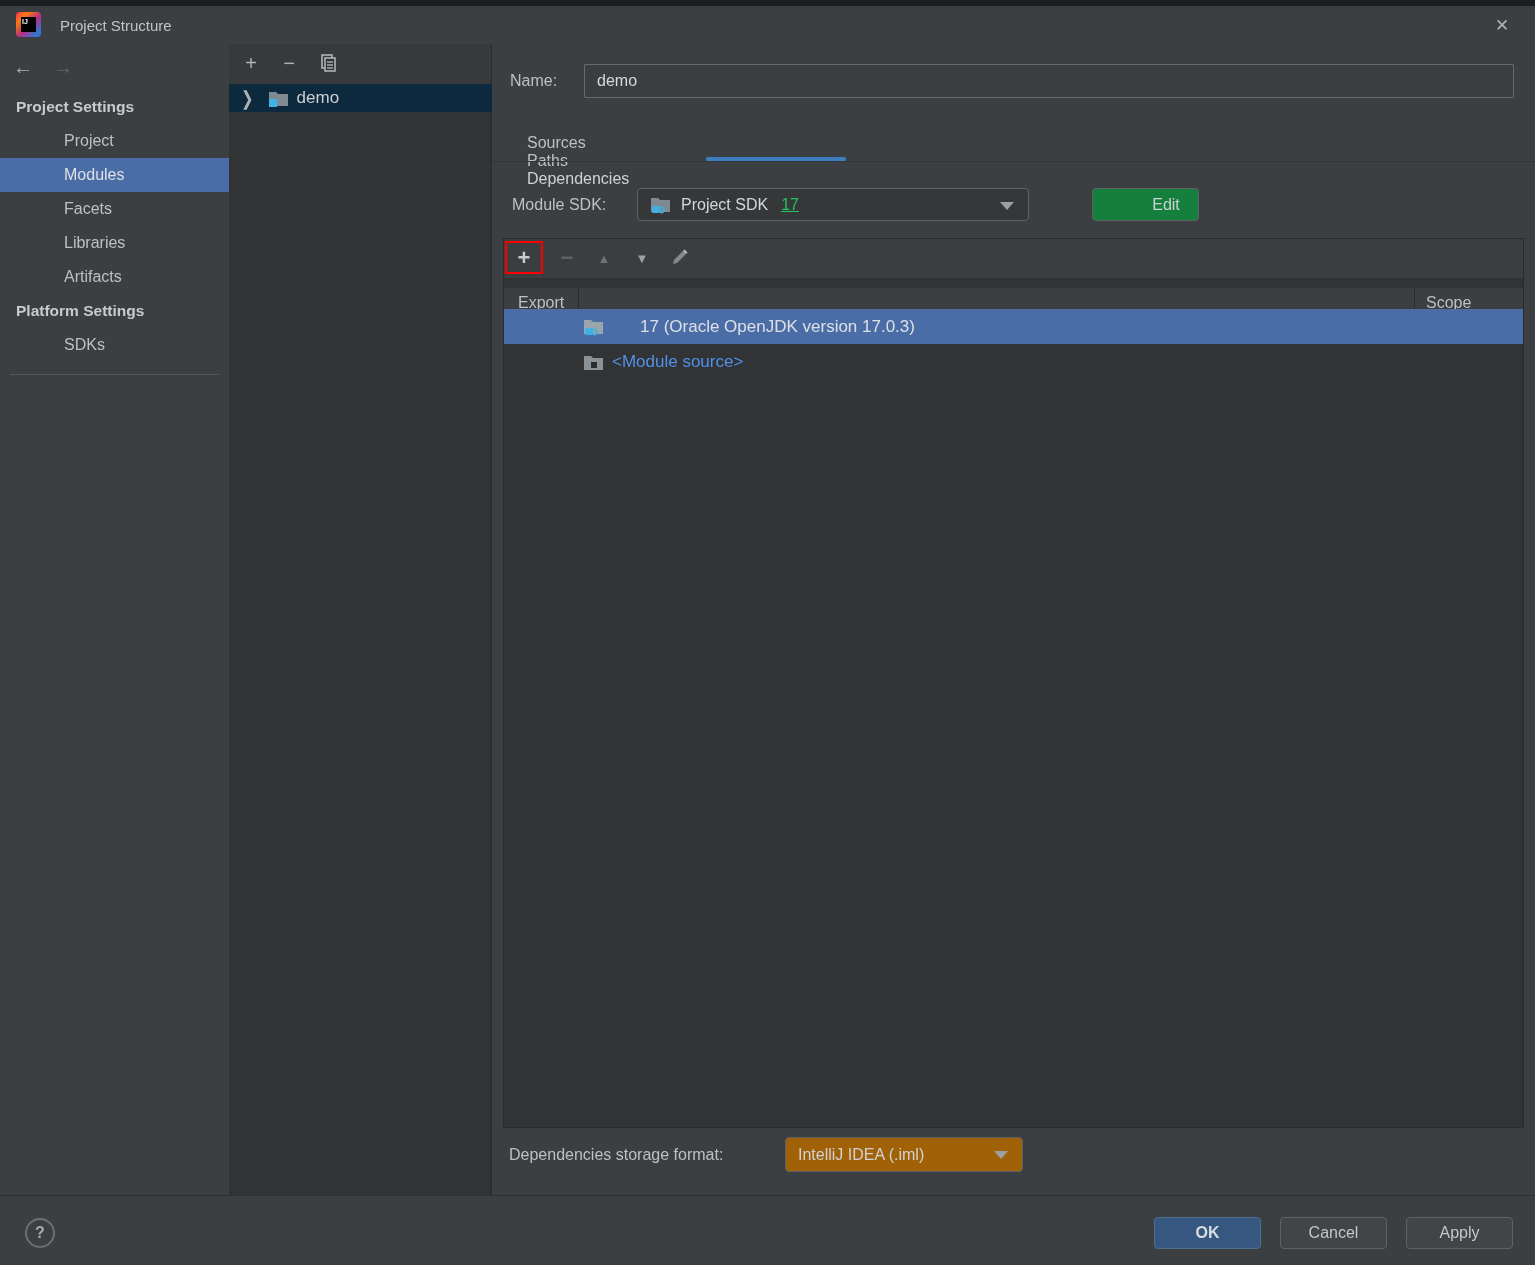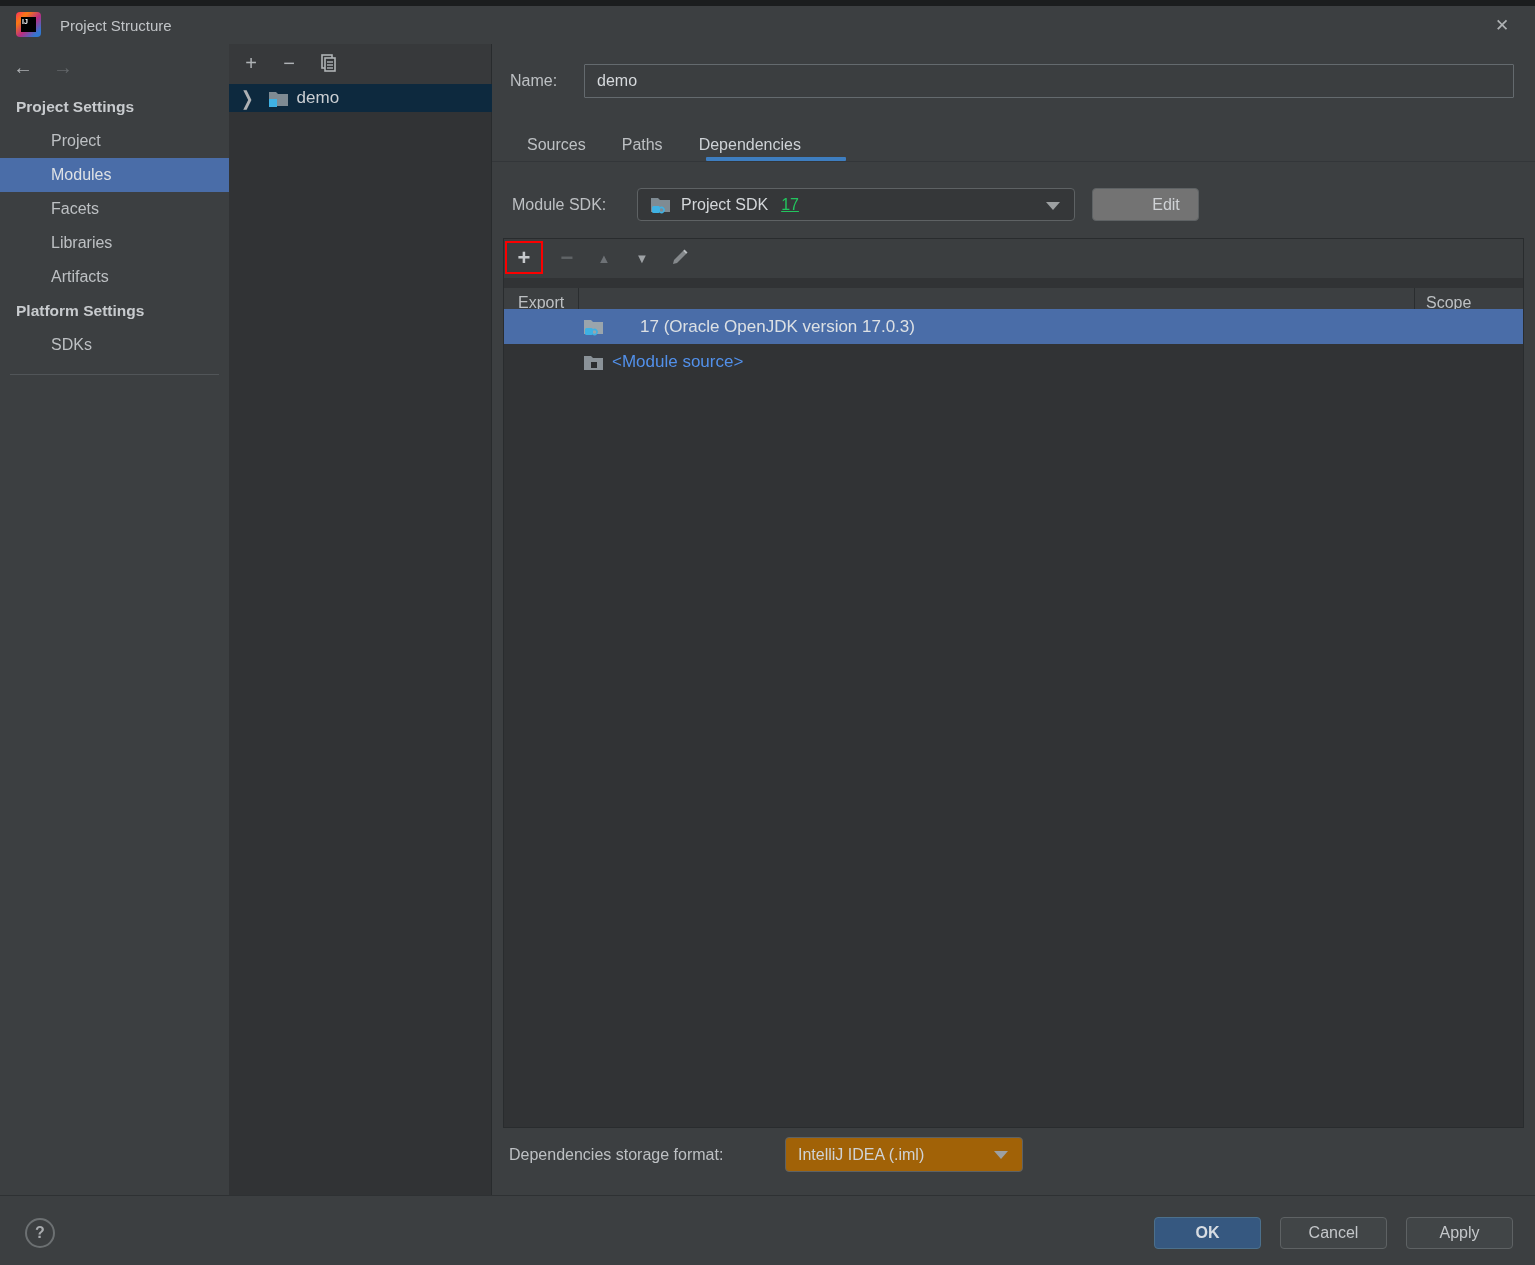--- a/index.html
+++ b/index.html
@@ -27,21 +27,21 @@
     color:#AFB2B4;font-size:17px;cursor:default;}
 
   
   #sidebar{left:0;top:44px;width:229px;height:1151px;background:#3C3F41;}
   #nav-arrows{left:0;top:0;width:229px;height:46px;}
   .nav-arrow{position:absolute;top:9px;font-size:20px;line-height:28px;}
   #nav-back{left:13px;color:#AEB1B4;}
   #nav-fwd{left:53px;color:#63676A;}
   .side-header{height:34px;display:flex;align-items:center;padding-left:16px;
     font-size:15.5px;font-weight:bold;color:#C8CBCE;box-sizing:border-box;}
-  .side-item{height:34px;display:flex;align-items:center;padding-left:51px;
+  .side-item{height:34px;display:flex;align-items:center;padding-left:64px;
     font-size:16px;color:#BDC0C3;box-sizing:border-box;cursor:default;}
   .side-item.selected{background:#4A6DA8;color:#DDE1E5;}
   #side-divider{margin:12px 10px 0 10px;border:none;border-top:1px solid #515558;height:0;}
   #problems-item{margin-top:11px;}
 
   
   #tree-panel{left:229px;top:44px;width:263px;height:1151px;background:#313335;border-right:1px solid #282B2D;box-sizing:border-box;}
   #tree-toolbar{left:0;top:0;width:100%;height:40px;background:#37393B;}
   .ttb-icon{position:absolute;top:5px;width:28px;height:28px;display:flex;align-items:center;justify-content:center;
     color:#AFB3B6;font-size:20px;}
@@ -51,34 +51,34 @@
   #tree-row .node-label{margin-left:8px;font-size:17px;color:#CBCFD3;}
   .folder-icon{width:21px;height:18px;position:relative;flex:0 0 auto;margin-left:14px;}
 
   
   #main{left:492px;top:44px;width:1043px;height:1151px;background:#3C3F41;}
   #name-label{left:18px;top:20px;height:34px;display:flex;align-items:center;font-size:16px;color:#BDC0C3;}
   #name-input{left:92px;top:20px;width:930px;height:34px;background:#3B3E40;border:1px solid #646A6E;
     box-sizing:border-box;color:#D6D9DC;font-size:16px;padding:0 12px;outline:none;border-radius:1px;
     font-family:"Liberation Sans",sans-serif;}
 
-  #tabs{left:0px;top:84px;height:33px;display:flex;padding-left:35px;}
+  #tabs{left:0px;top:90px;height:33px;display:flex;padding-left:35px;flex-direction:column;}
   .tab{font-size:16px;color:#BDC0C3;margin-right:36px;display:flex;align-items:center;}
   .tab.active{color:#CED2D6;}
   #tab-underline{left:214px;top:113px;width:140px;height:4px;background:#3E7EC0;border-radius:1px;}
   #tabs-divider{left:0;top:117px;width:1043px;height:1px;background:#333639;}
 
   #sdk-label{left:20px;top:144px;height:33px;display:flex;align-items:center;font-size:16px;color:#BDC0C3;}
-  #sdk-combo{left:145px;top:144px;width:438px;height:33px;background:#353739;border:1px solid #5E6264;
+  #sdk-combo{left:145px;top:144px;width:392px;height:33px;background:#353739;border:1px solid #5E6264;
     border-radius:4px;box-sizing:border-box;display:flex;align-items:center;}
   #sdk-combo .combo-text{margin-left:10px;font-size:16px;color:#D4D7DA;}
   #sdk-combo .combo-ver{margin-left:13px;font-size:16px;color:#22c55e;text-decoration:underline;}
   .combo-arrow{position:absolute;right:14px;top:13px;width:0;height:0;
     border-left:7px solid transparent;border-right:7px solid transparent;border-top:8px solid #9DA0A2;}
-  #edit-btn{left:600px;top:144px;width:107px;height:33px;background:#737373;border:1px solid #5E6264;
+  #edit-btn{left:600px;top:144px;width:107px;height:33px;background:#15803d;border:1px solid #5E6264;
     border-radius:4px;box-sizing:border-box;display:flex;align-items:center;justify-content:center;
     font-size:16px;color:#CFD2D5;padding-left:41px;}
 
   
   #deps-widget{left:11px;top:194px;width:1021px;height:890px;border:1px solid #292C2E;box-sizing:border-box;background:#313335;}
   #deps-toolbar{left:0;top:0;width:100%;height:39px;background:#3B3E40;}
   #add-highlight{left:1px;top:2px;width:38px;height:33px;border:2px solid #FB0000;box-sizing:border-box;
     display:flex;align-items:center;justify-content:center;}
   #deps-add{color:#C6C9CC;font-size:22px;font-weight:bold;line-height:1;}
   .deps-icon{position:absolute;top:5px;width:26px;height:28px;display:flex;align-items:center;justify-content:center;}

